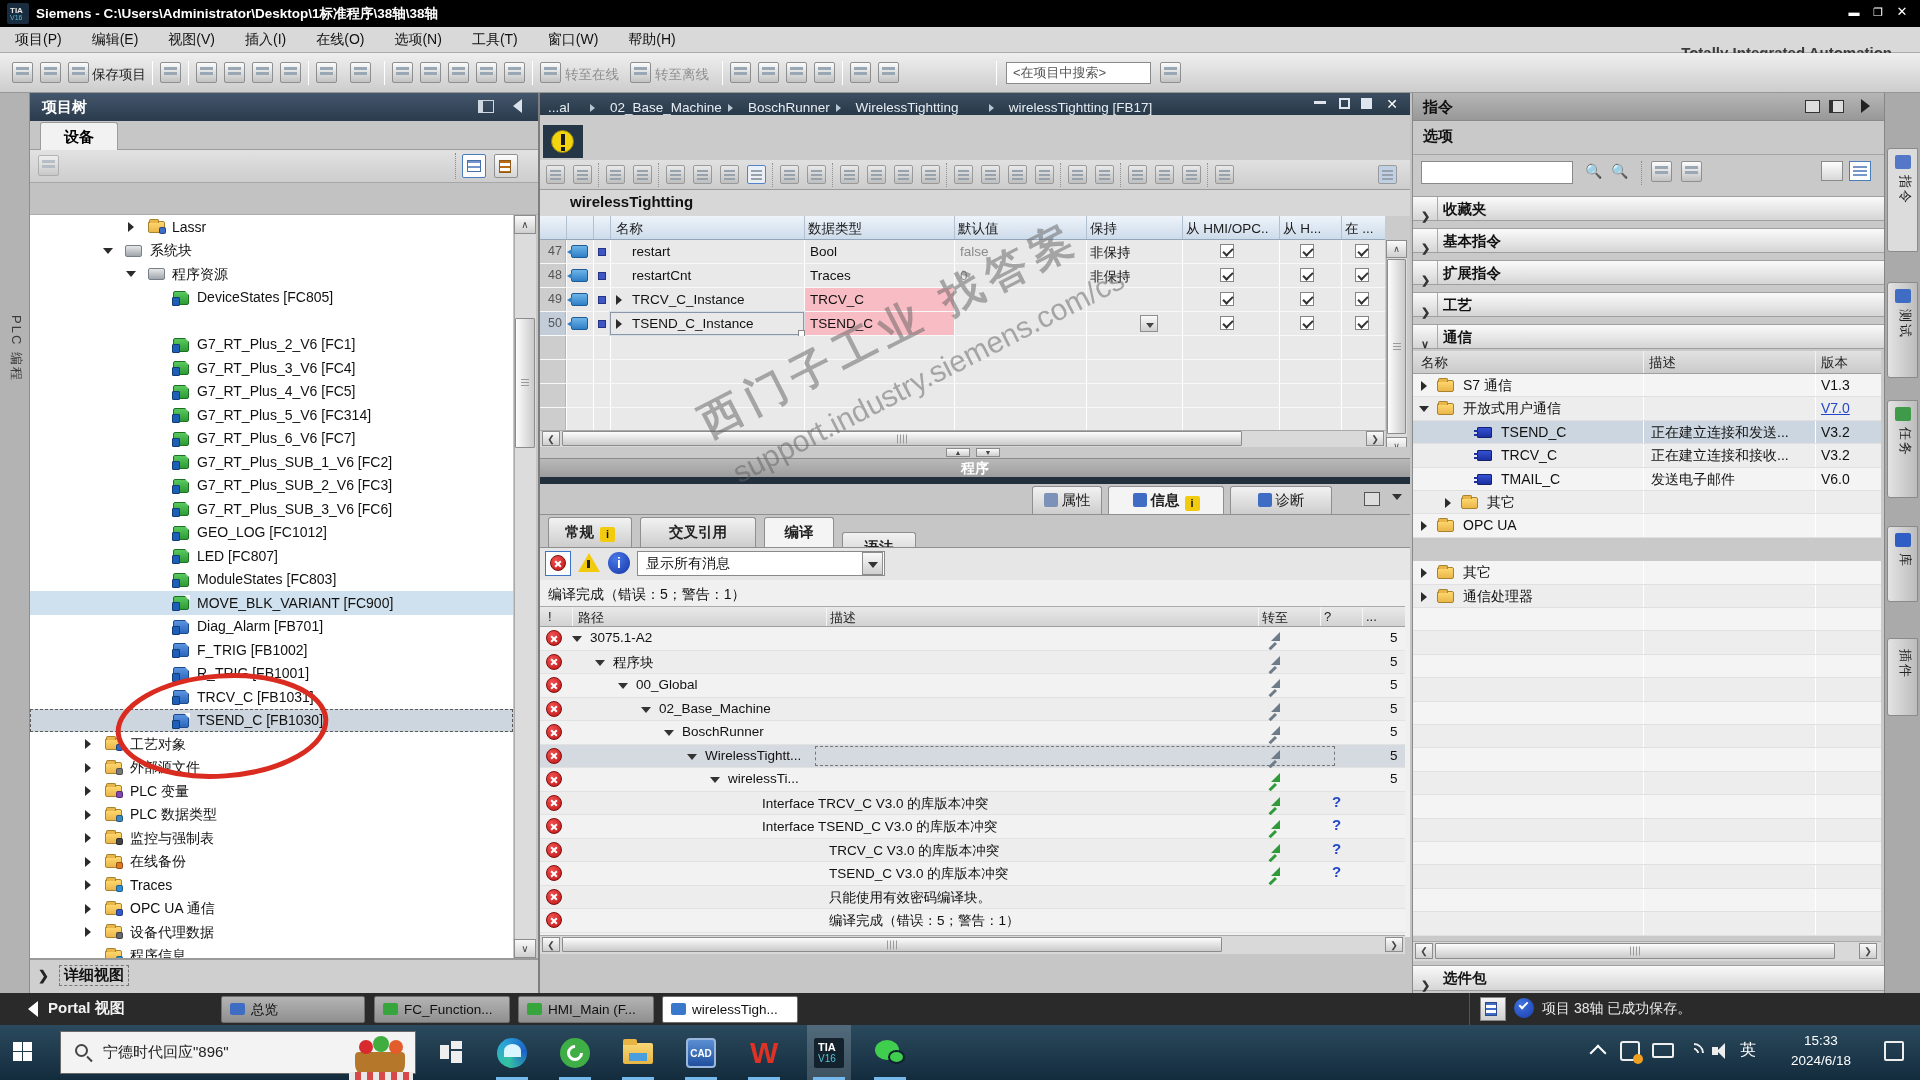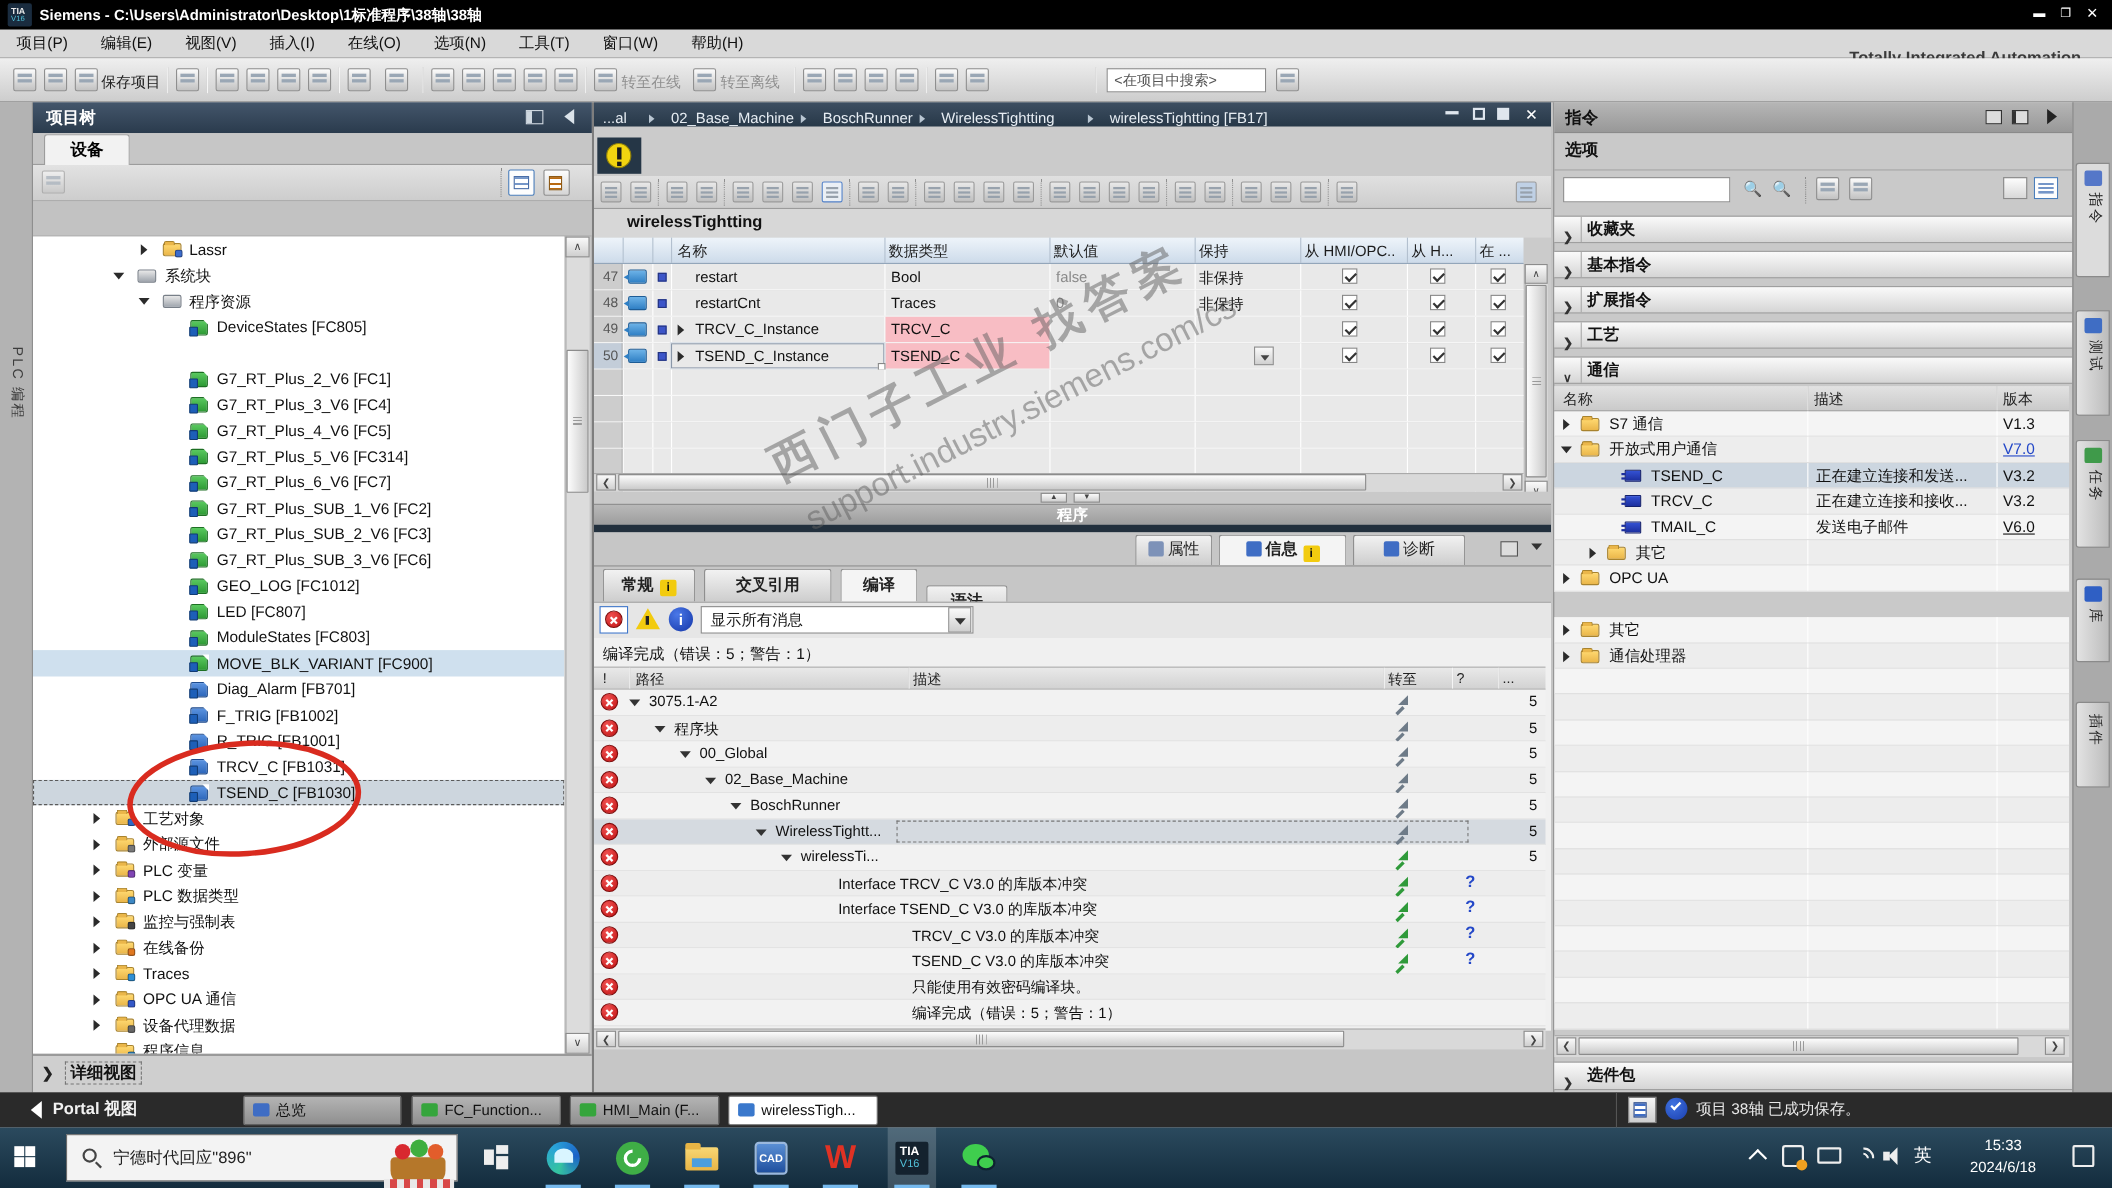--- a/index.html
+++ b/index.html
@@ -809,21 +809,21 @@
       <div style="position: absolute; left: 88px; top: 3px;">TRCV_C</div>
       <div style="position: absolute; left: 238px; top: 3px;">正在建立连接和接收...</div>
       <div style="position: absolute; left: 408px; top: 3px;">V3.2</div>
     </div>
     <div style="position: absolute; left: 0px; top: 374.6px; width: 468px; height: 23.4px; background: rgb(244, 244, 244); border-bottom: 1px solid rgb(224, 224, 224); font-size: 14px; color: rgb(17, 17, 17);">
       <div style="position: absolute; left: 230px; top: 0px; bottom: 0px; width: 1px; background: rgb(255, 255, 255);"></div>
       <div style="position: absolute; left: 402px; top: 0px; bottom: 0px; width: 1px; background: rgb(255, 255, 255);"></div>
       <div class="ins-blk" style="left: 64px;"></div>
       <div style="position: absolute; left: 88px; top: 3px;">TMAIL_C</div>
       <div style="position: absolute; left: 238px; top: 3px;">发送电子邮件</div>
-      <div style="position: absolute; left: 408px; top: 3px; text-decoration: underline;">V6.0</div>
+      <div style="position: absolute; left: 408px; top: 3px;">V6.0</div>
     </div>
     <div style="position: absolute; left: 0px; top: 398px; width: 468px; height: 23.4px; background: rgb(237, 237, 237); border-bottom: 1px solid rgb(224, 224, 224); font-size: 14px; color: rgb(17, 17, 17);">
       <div style="position: absolute; left: 230px; top: 0px; bottom: 0px; width: 1px; background: rgb(255, 255, 255);"></div>
       <div style="position: absolute; left: 402px; top: 0px; bottom: 0px; width: 1px; background: rgb(255, 255, 255);"></div>
       <div class="arr-c" style="left: 32px;"></div>
       <div class="icon-folder" style="left: 48px;"></div>
       <div style="position: absolute; left: 74px; top: 3px;">其它</div>
     </div>
     <div style="position: absolute; left: 0px; top: 421.4px; width: 468px; height: 23.4px; background: rgb(244, 244, 244); border-bottom: 1px solid rgb(224, 224, 224); font-size: 14px; color: rgb(17, 17, 17);">
       <div style="position: absolute; left: 230px; top: 0px; bottom: 0px; width: 1px; background: rgb(255, 255, 255);"></div>

